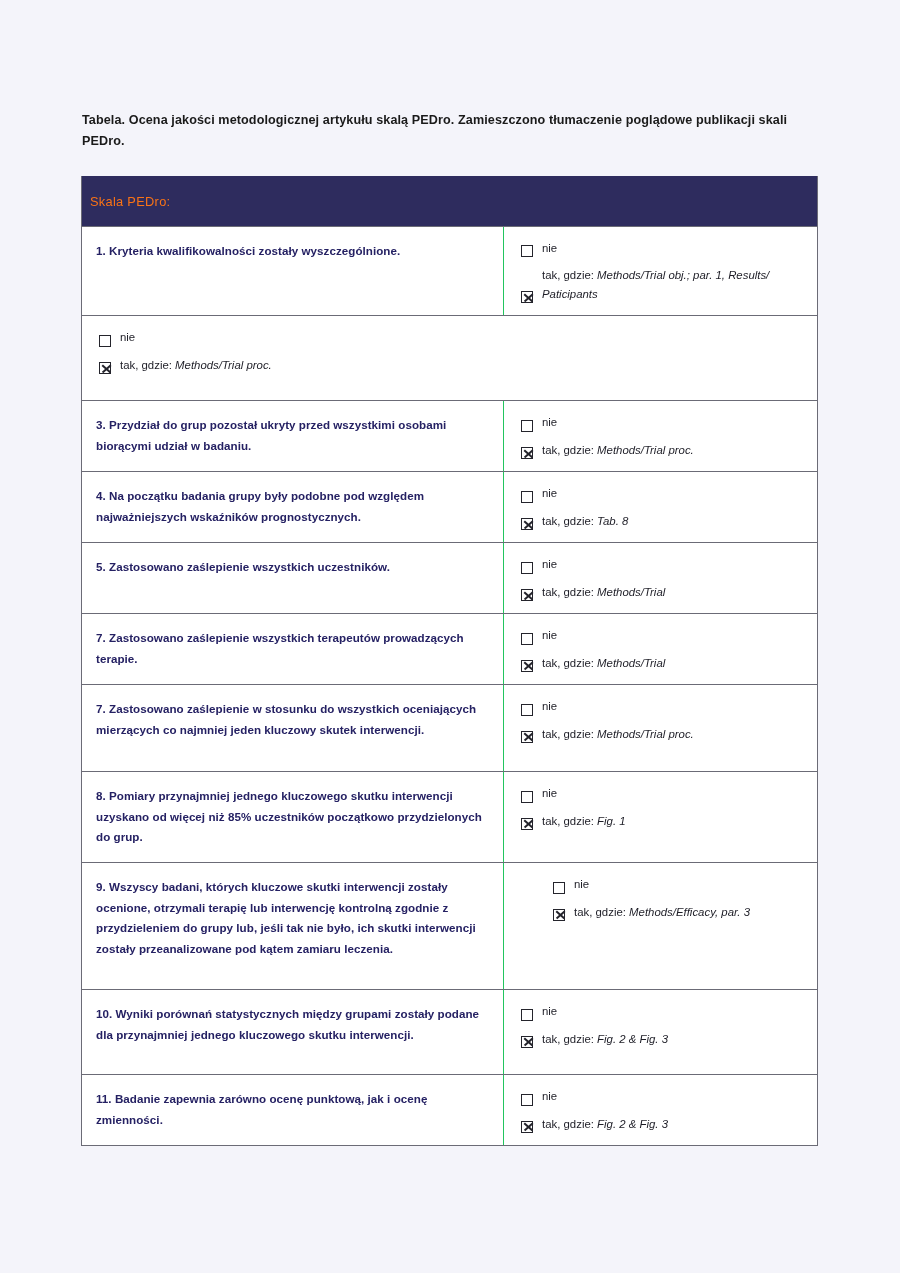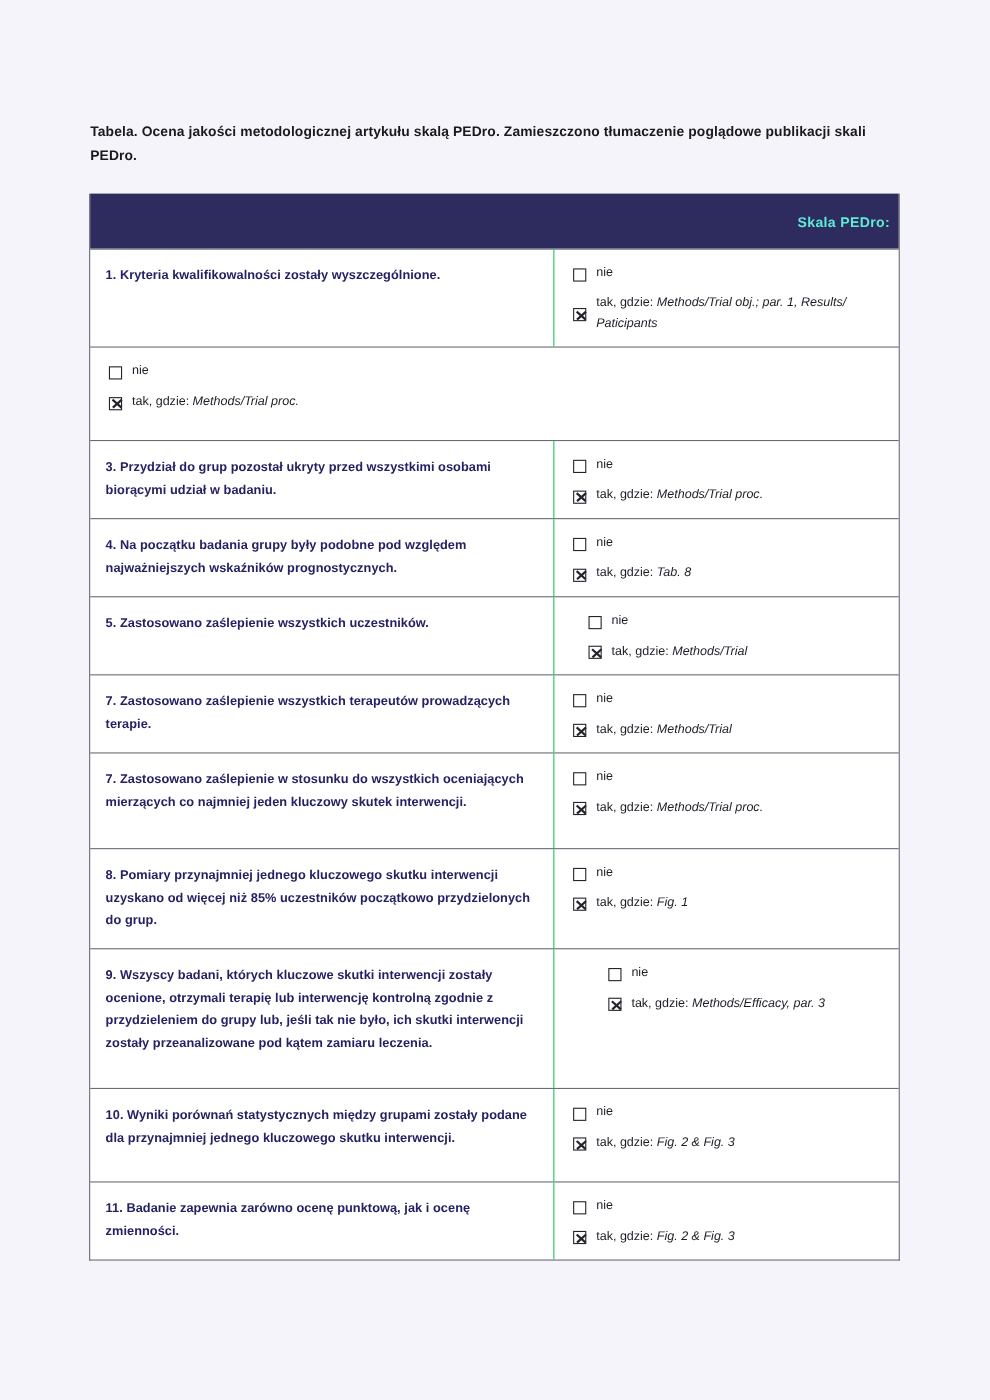--- a/index.html
+++ b/index.html
@@ -31,24 +31,24 @@
     left: 81px;
     top: 176px;
     width: 737px;
     border: 1px solid #6b6b76;
     border-top: none;
     background: #ffffff;
   }
 
   .table-header {
     background: #2e2c5e;
-    color: #5eead4;
-    text-align: right;
+    color: #f97316;
+    text-align: left;
     font-size: 12.8px;
-    font-weight: bold;
+    font-weight: normal;
     letter-spacing: 0.3px;
     padding: 18px 8px 17px;
   }
 
   .row {
     display: flex;
     border-top: 1px solid #6b6b76;
     min-height: 66px;
   }
   .row:first-of-type { border-top: none; }
@@ -68,21 +68,21 @@
   .cell-a {
     flex: 1 1 auto;
     padding: 12px 10px 12px 17px;
     font-size: 11.4px;
     color: #1d1d26;
     line-height: 1.62;
   }
 
   .opt {
     display: flex;
-    align-items: center;
+    align-items: flex-end;
     margin-bottom: 9px;
   }
   .opt:last-child { margin-bottom: 0; }
 
   .box {
     flex: 0 0 auto;
     width: 12px;
     height: 12px;
     border: 1.4px solid #24242c;
     margin-right: 9px;
@@ -104,21 +104,21 @@
   .box.checked::before { transform: rotate(42deg); }
   .box.checked::after  { transform: rotate(-42deg); }
 
   .opt-text { padding-top: 0px; }
   .ref { font-style: italic; }
 
   .r1 { min-height: 86px; }
   .r2 { min-height: 85px; }
   .r3 { min-height: 69px; }
   .r4 { min-height: 67px; }
-  .r5 { min-height: 67px; gap: 14px; }
+  .r5 { min-height: 67px; }
   .r6 { min-height: 67px; }
   .r7 { min-height: 87px; }
   .r8 { min-height: 91px; }
   .r9 { min-height: 127px; gap: 32px; }
   .r10 { min-height: 85px; }
   .r11 { min-height: 70px; }
 </style>
 </head>
 <body>
 

